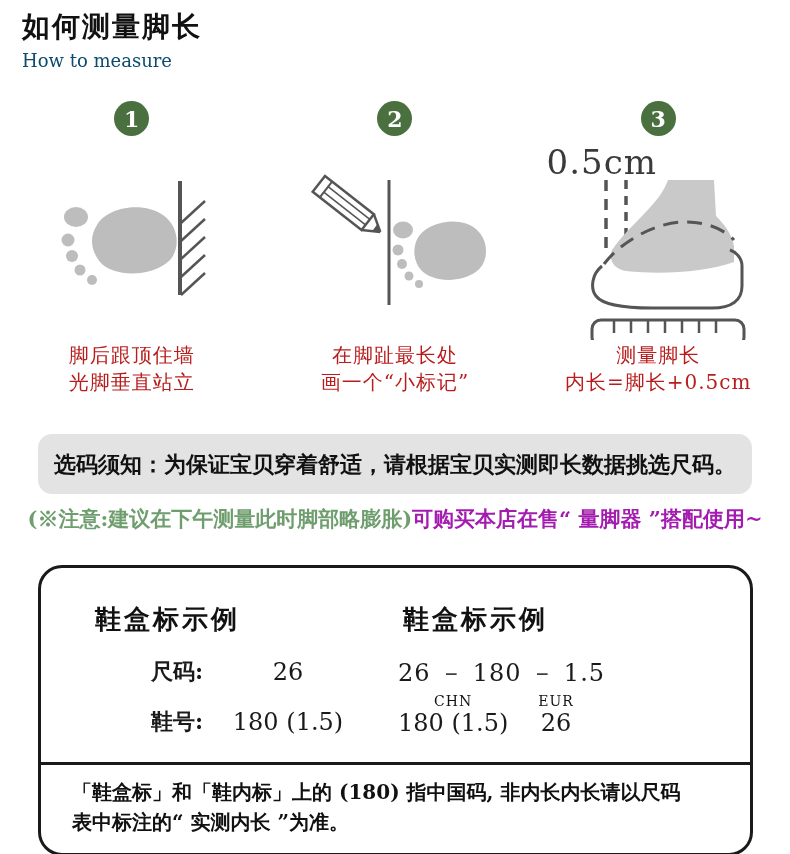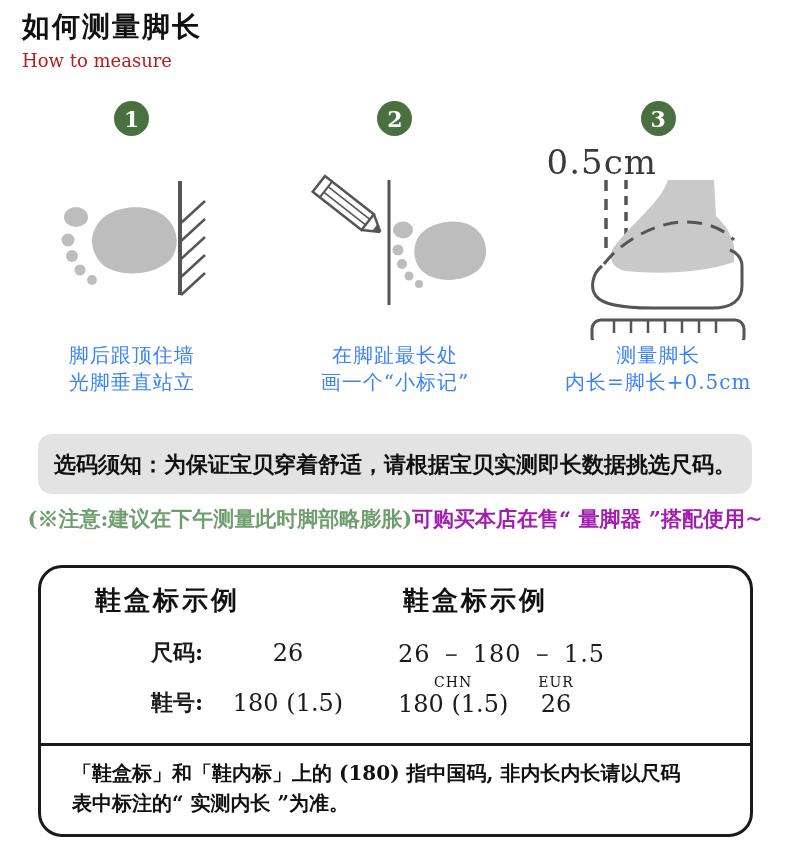--- a/index.html
+++ b/index.html
@@ -5,59 +5,59 @@
   * { margin:0; padding:0; box-sizing:border-box; }
   html,body { background:#fff; }
   body {
     width:790px; height:854px; margin:0 auto; overflow:hidden;
     font-family:"DejaVu Serif","Liberation Serif",serif;
     color:#1a1a1a;
   }
   
   .header { padding:8px 0 0 22px; }
   .title { font-size:28px; font-weight:bold; letter-spacing:2px; color:#111; }
-  .subtitle { font-size:18px; color:#b91c1c; margin-top:4px; }
+  .subtitle { font-size:18px; color:#0c4a6e; margin-top:4px; }
 
   
   .steps { display:flex; margin-top:30px; }
   .step { width:263.3px; display:flex; flex-direction:column; align-items:center; }
   .step-num {
     width:35px; height:35px; border-radius:50%;
     background:#4a7040; color:#fff;
     display:flex; align-items:center; justify-content:center;
     font-size:22px; font-weight:bold;
   }
   .step-icon {
     height:200px; width:100%; margin-top:6px;
     display:flex; flex-direction:column; align-items:center; justify-content:center;
     position:relative;
   }
   .annotation {
     font-size:34px; color:#3a3a3a; letter-spacing:1px;
     align-self:flex-start; margin-left:20px; line-height:36px;
   }
-  .caption { text-align:center; font-size:20px; line-height:27px; color:#3b82f6; letter-spacing:1px; }
+  .caption { text-align:center; font-size:20px; line-height:27px; color:#b91c1c; letter-spacing:1px; }
 
   
   .notice-box {
     margin:38px 38px 0 38px; background:#e3e3e3; border-radius:14px;
     padding:14px 10px; text-align:center;
     font-size:22px; font-weight:bold; line-height:32px; color:#111;
   }
   
   .tip-line { margin-top:11px; text-align:center; font-size:21px; font-weight:bold; }
   .tip-green { color:#6f9e6e; }
   .tip-dark { color:#a21caf; }
 
   
   .label-box {
     margin:32px 37px 0 38px; border:3px solid #1a1a1a; border-radius:24px;
     overflow:hidden;
   }
-  .box-top { display:flex; height:175px; padding-top:15px; }
+  .box-top { display:flex; height:175px; padding-top:15px;margin-top:19px; }
   .col-left  { width:332px; padding-left:16px; }
   .col-right { width:383px; }
   .box-heading { font-size:26px; font-weight:bold; letter-spacing:3px; margin-left:38px; color:#111; }
   .col-right .box-heading { margin-left:30px; }
   .row { display:flex; align-items:center; margin-top:20px; }
   .row-label { width:146px; text-align:right; font-size:22px; font-weight:bold; }
   .col-right .row-label { width:148px; }
   .row-value { width:170px; text-align:center; font-size:24px; }
   .row-value-wide { margin-left:25px; font-size:24px; letter-spacing:1px; }
   .row.dual-row { margin-top:4px; align-items:flex-end; }

